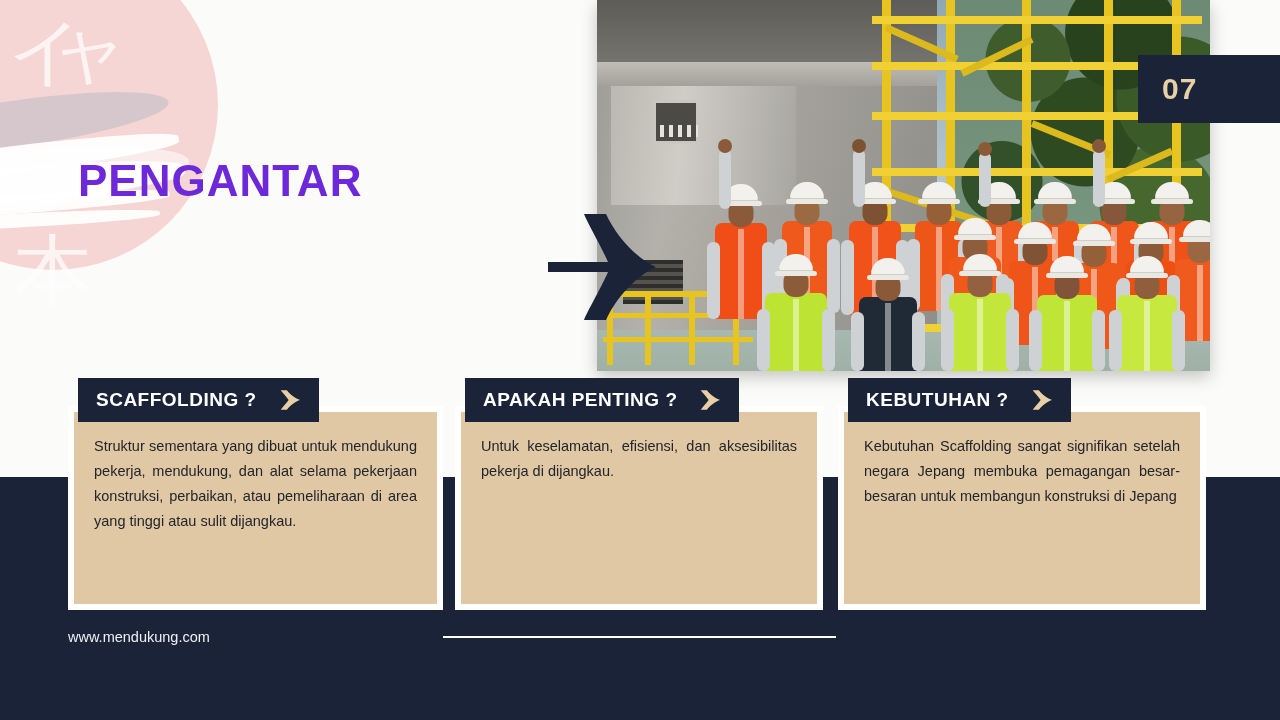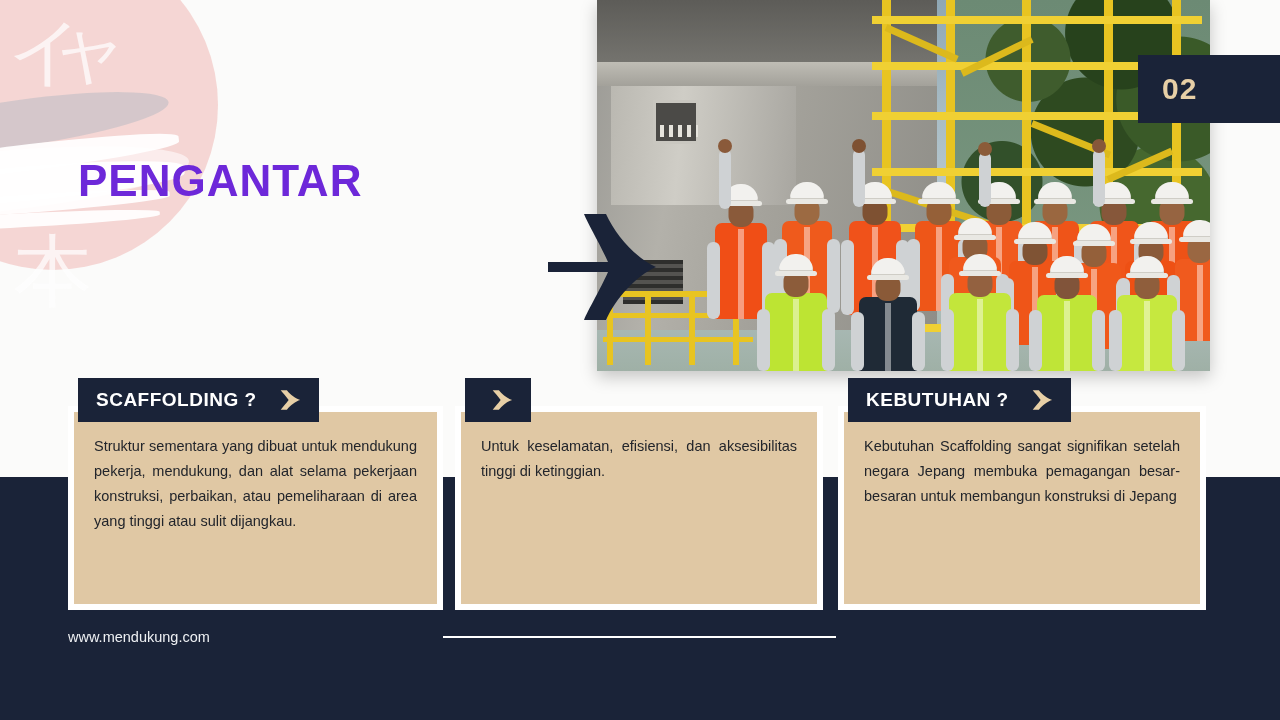--- a/index.html
+++ b/index.html
@@ -451,21 +451,21 @@
     </div>
   </div>
 
   <div class="big-arrow">
     <svg viewBox="0 0 120 115" width="120" height="115" aria-hidden="true">
       <path d="M4 52 H64 C56 34 44 14 40 4 L62 4 C72 26 92 48 112 57 C92 66 72 88 62 110 L40 110 C44 100 56 80 64 62 H4 Z" fill="#1a2338"></path>
     </svg>
   </div>
 
   <div class="badge">
-    <span>02</span>
+    <span>07</span>
   </div>
 
   <div class="title">PENGANTAR</div>
 
   <div class="navy-band"></div>
 
   <div class="card" id="card1">
     <div class="frame">
       <div class="panel">
         <div class="body-text">Struktur sementara yang dibuat untuk mendukung pekerja, mendukung, dan alat selama pekerjaan konstruksi, perbaikan, atau pemeliharaan di area yang tinggi atau sulit dijangkau.</div>
@@ -475,24 +475,25 @@
       <div class="hdr-text">SCAFFOLDING ?</div>
       <svg class="hdr-arrow" viewBox="0 0 34 24" width="30" height="22" aria-hidden="true">
         <path d="M1 12 H20 C17 8 13 3.5 11 1 H18 C22 6 28 10.5 33 12 C28 13.5 22 18 18 23 H11 C13 20.5 17 16 20 12 H1 Z" fill="#e7cfa6"></path>
       </svg>
     </div>
   </div>
 
   <div class="card" id="card2">
     <div class="frame">
       <div class="panel">
-        <div class="body-text">Untuk keselamatan, efisiensi, dan aksesibilitas tinggi di ketinggian.</div>
+        <div class="body-text">Untuk keselamatan, efisiensi, dan aksesibilitas pekerja di dijangkau.</div>
       </div>
     </div>
     <div class="hdr">
+      <div class="hdr-text">APAKAH PENTING ?</div>
       <svg class="hdr-arrow" viewBox="0 0 34 24" width="30" height="22" aria-hidden="true">
         <path d="M1 12 H20 C17 8 13 3.5 11 1 H18 C22 6 28 10.5 33 12 C28 13.5 22 18 18 23 H11 C13 20.5 17 16 20 12 H1 Z" fill="#e7cfa6"></path>
       </svg>
     </div>
   </div>
 
   <div class="card" id="card3">
     <div class="frame">
       <div class="panel">
         <div class="body-text">Kebutuhan Scaffolding sangat signifikan setelah negara Jepang membuka pemagangan besar-besaran untuk membangun konstruksi di Jepang</div>

